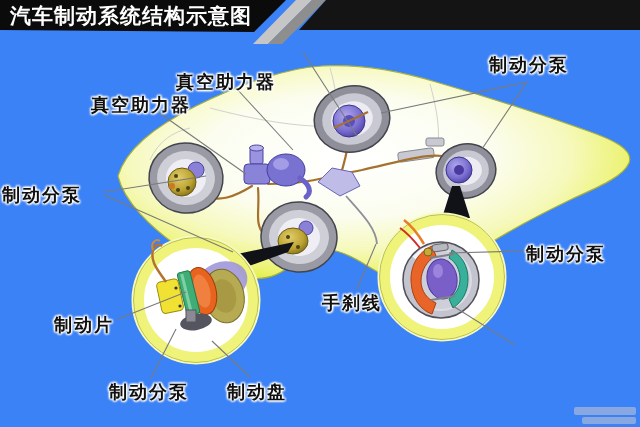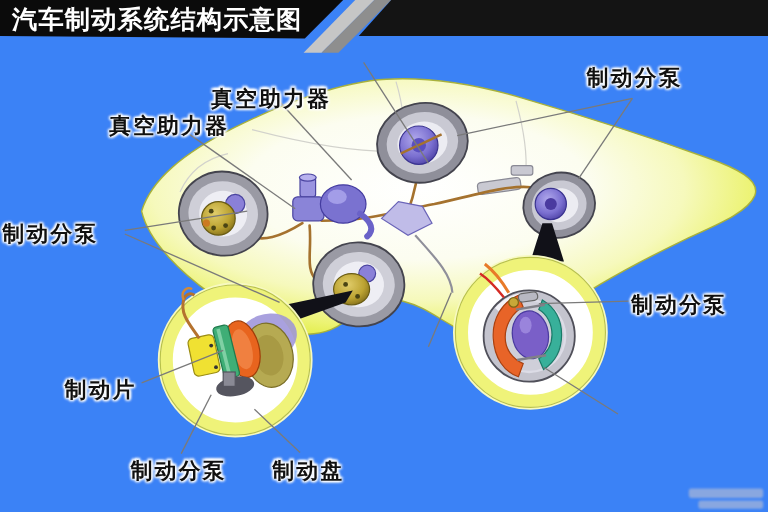--- a/index.html
+++ b/index.html
@@ -227,19 +227,20 @@
 
   <div class="l-title">汽车制动系统结构示意图</div>
 
   <div class="lbl l-vac">真空助力器</div>
   <div class="lbl l-drum">制动分泵</div>
   <div class="lbl l-master">真空助力器</div>
   <div class="lbl l-disc">制动分泵</div>
   <div class="lbl l-pad">制动片</div>
   <div class="lbl l-wcl">制动分泵</div>
   <div class="lbl l-bdisc">制动盘</div>
+  <div class="lbl l-hand">手刹线</div>
   <div class="lbl l-wcr">制动分泵</div>
 
   <div class="watermark">
     <div class="wline w1"></div>
     <div class="wline w2"></div>
   </div>
 </div>
 
 </body></html>

